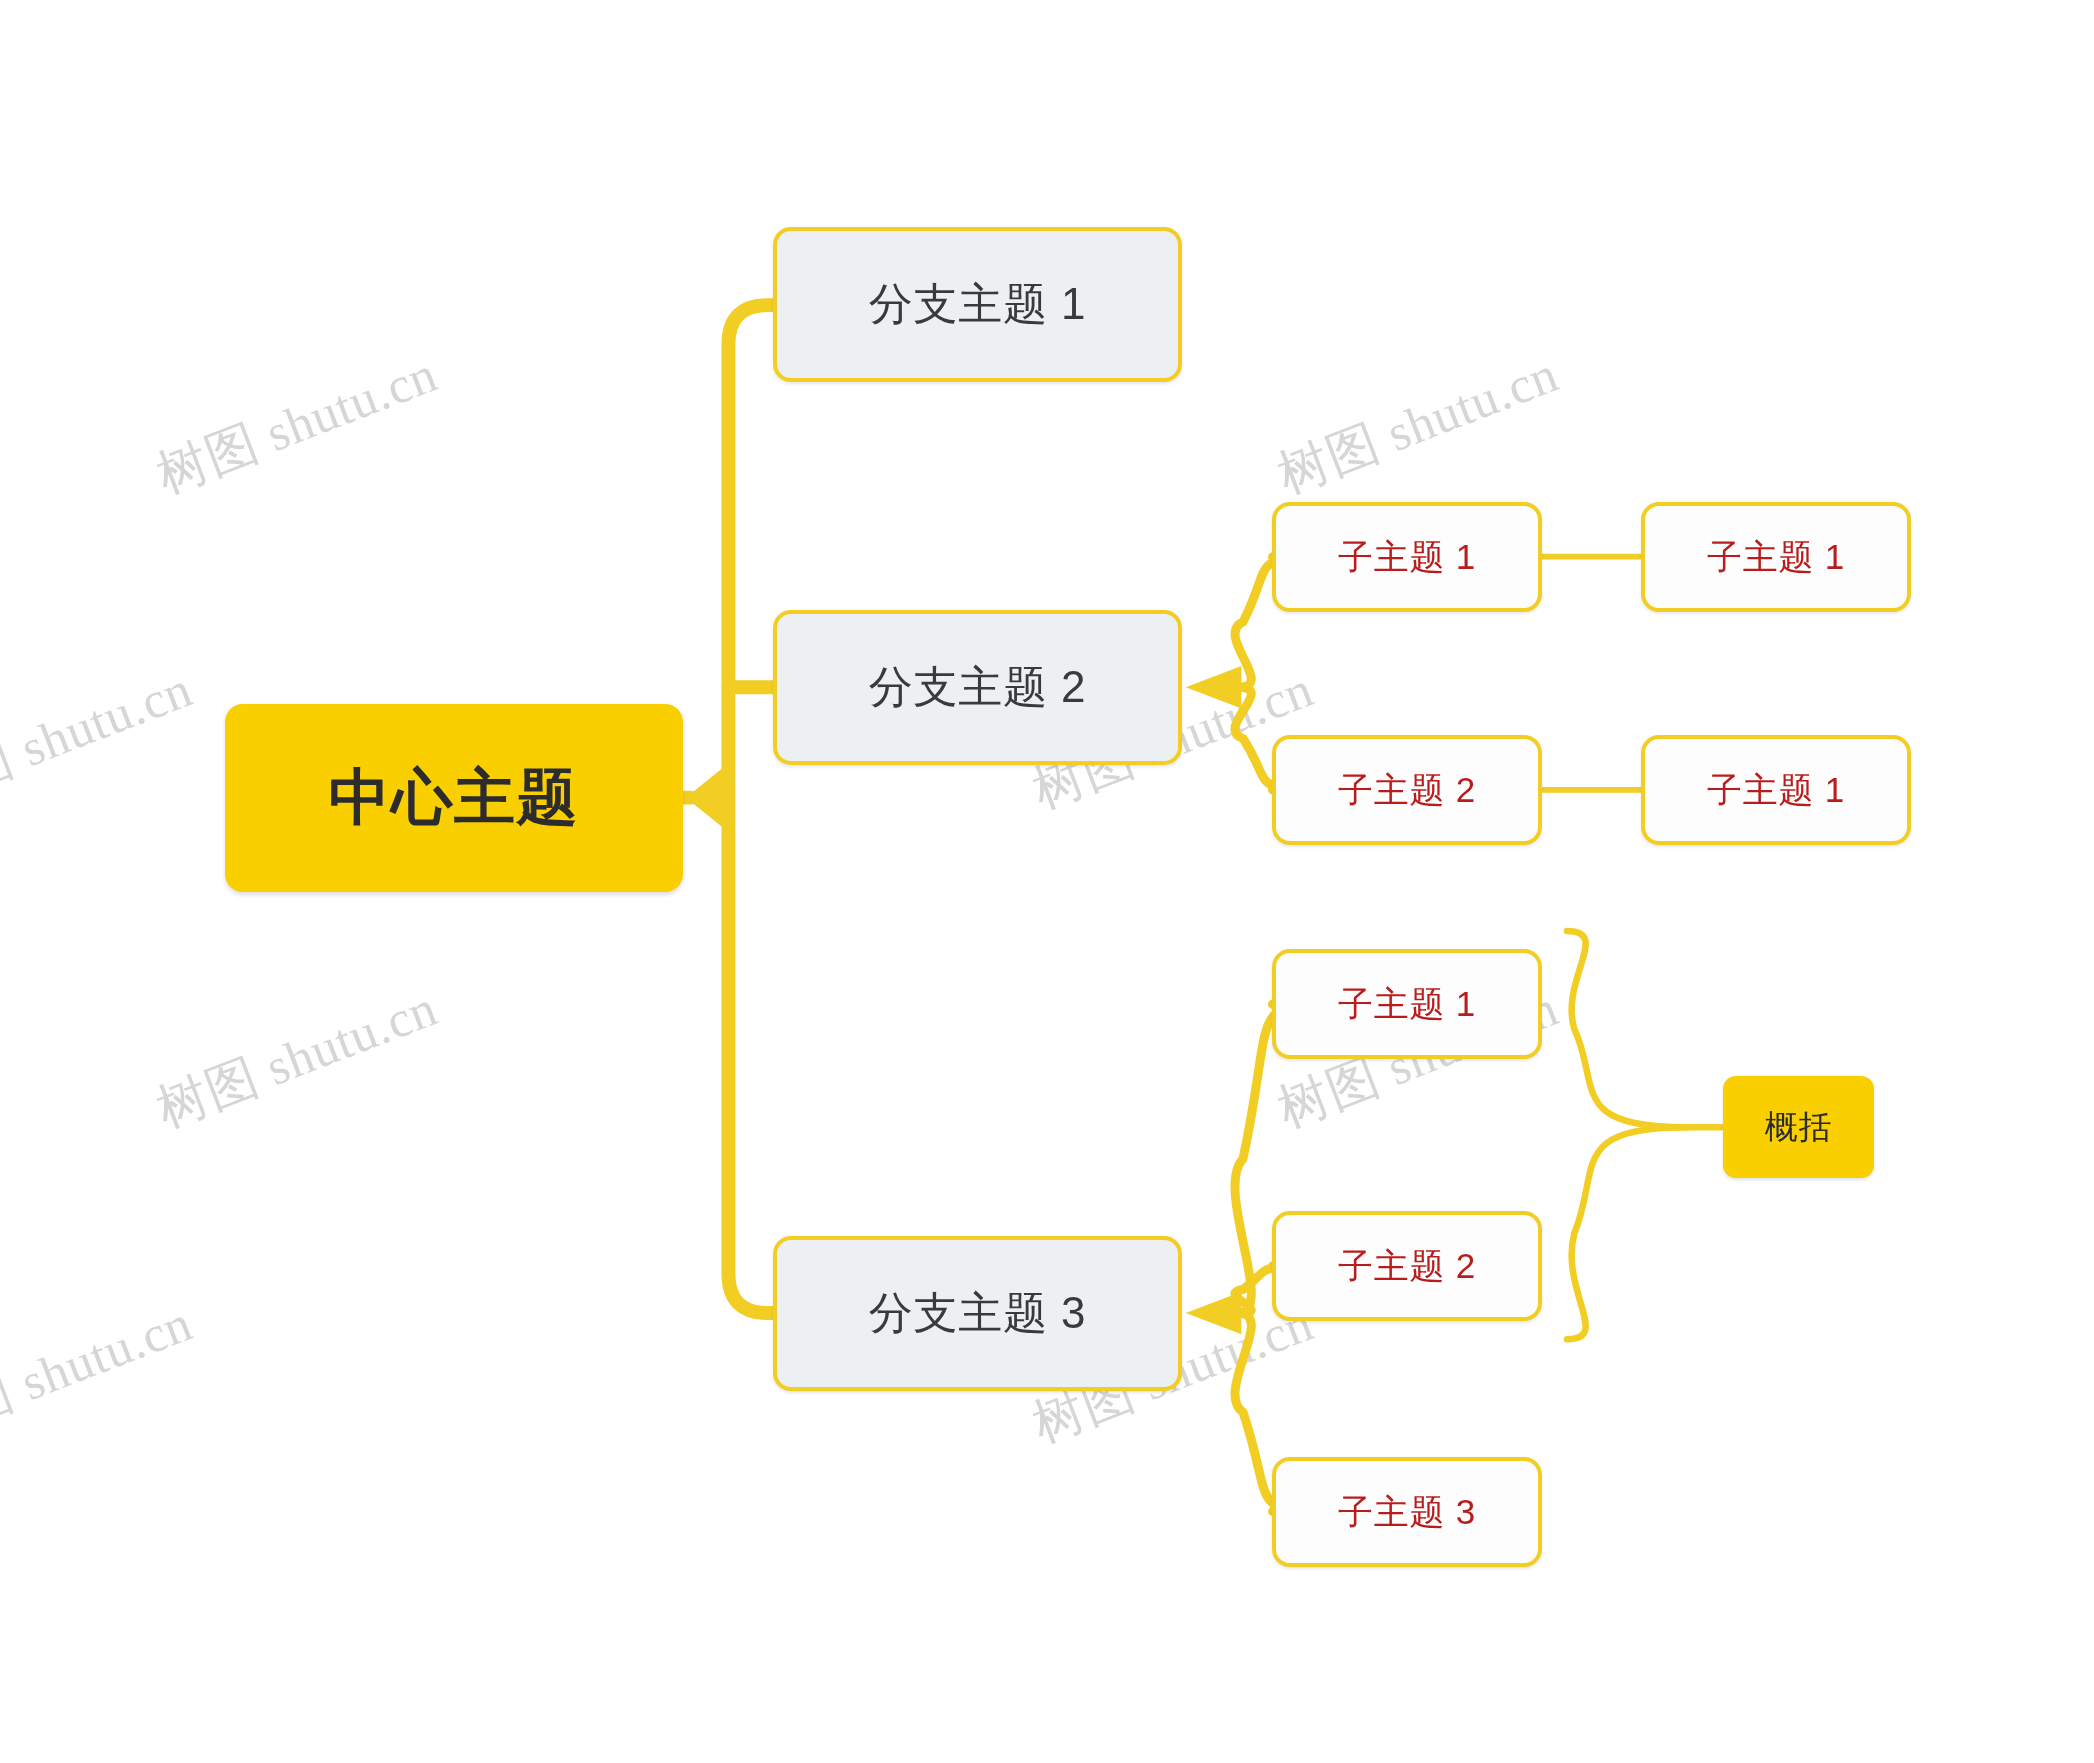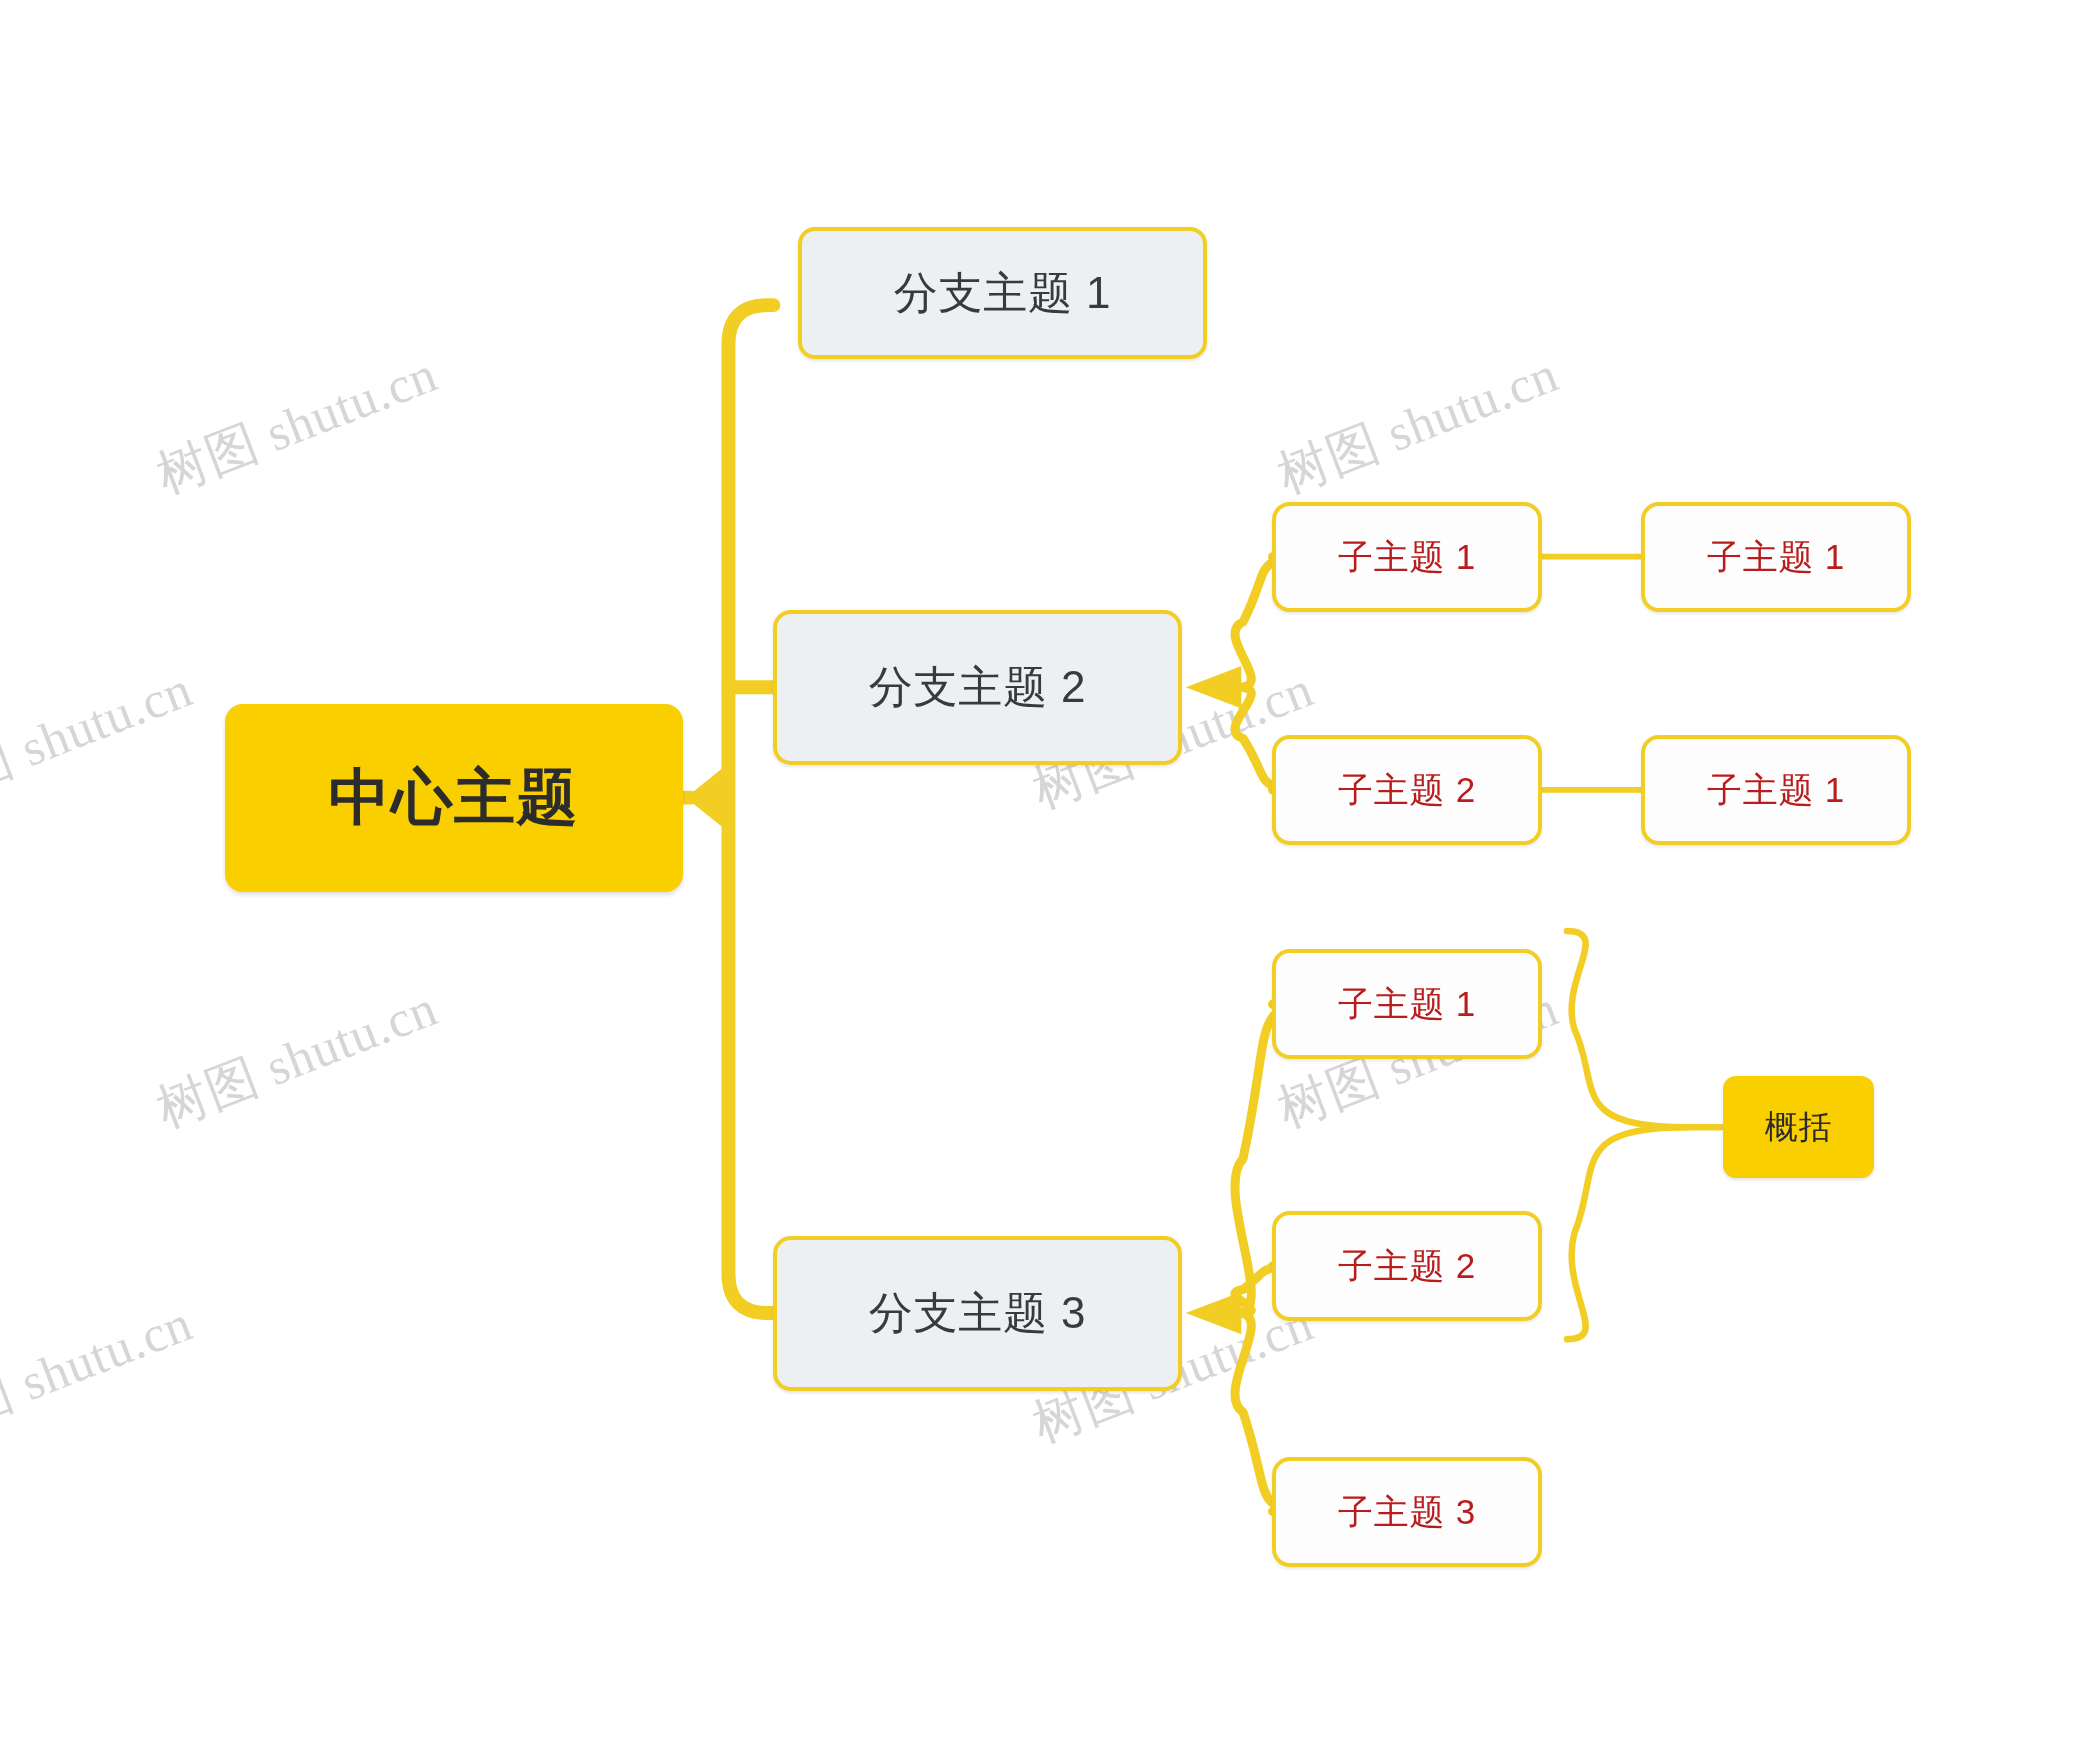--- a/index.html
+++ b/index.html
@@ -131,21 +131,21 @@
         <path d="M 2060 1378 L 2103 1378" stroke="#F2CE24" stroke-width="8" fill="none" stroke-linecap="round" stroke-linejoin="round"></path>
       </g>
   </svg>
 
   <div id="node-layer">
 
     <div class="node node-central" id="node-central" style="left: 225px; top: 704px; width: 458px; height: 188px; background: rgb(250, 207, 0); font-weight: bold;">
       <span class="node-label">中心主题</span>
     </div>
 
-    <div class="node node-branch" id="node-branch-1" style="left: 798px; top: 227px; width: 409px; height: 132px; background: rgb(236, 240, 242); border-color: rgb(242, 206, 36); border-radius: 17px;">
+    <div class="node node-branch" id="node-branch-1" style="left: 773px; top: 227px; width: 409px; height: 155px; background: rgb(236, 240, 242); border-color: rgb(242, 206, 36);">
       <span class="node-label">分支主题 1</span>
     </div>
 
     <div class="node node-branch" id="node-branch-2" style="left: 773px; top: 610px; width: 409px; height: 155px; background: rgb(236, 240, 242); border-color: rgb(242, 206, 36);">
       <span class="node-label">分支主题 2</span>
     </div>
 
     <div class="node node-sub" id="node-b2-c1" style="left: 1272px; top: 502px; width: 270px; height: 110px; background: rgb(253, 253, 253); border-color: rgb(242, 206, 36);">
       <span class="node-label">子主题 1</span>
     </div>

